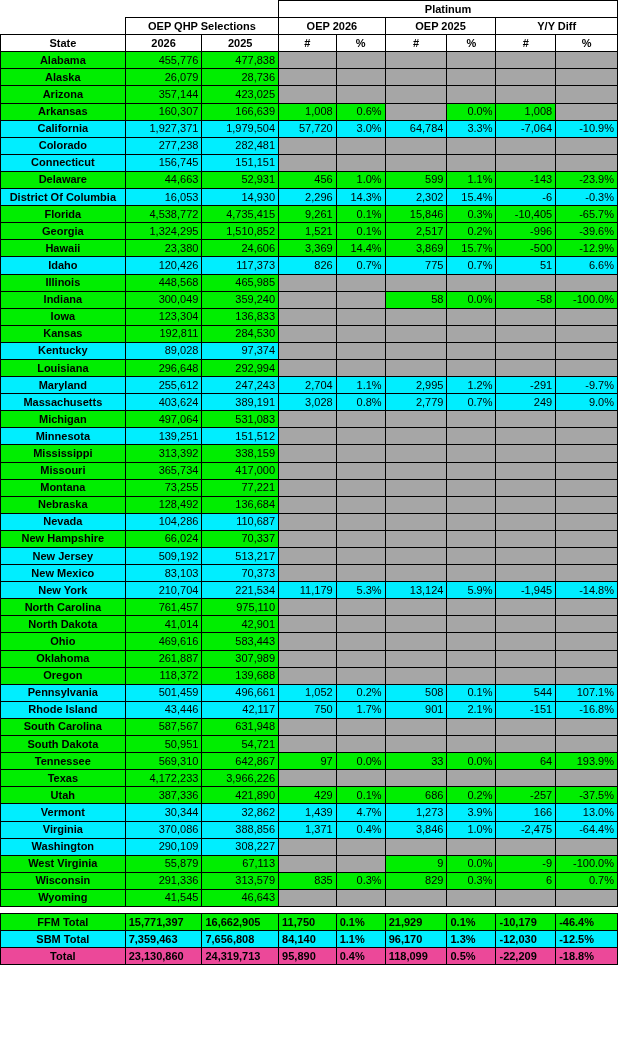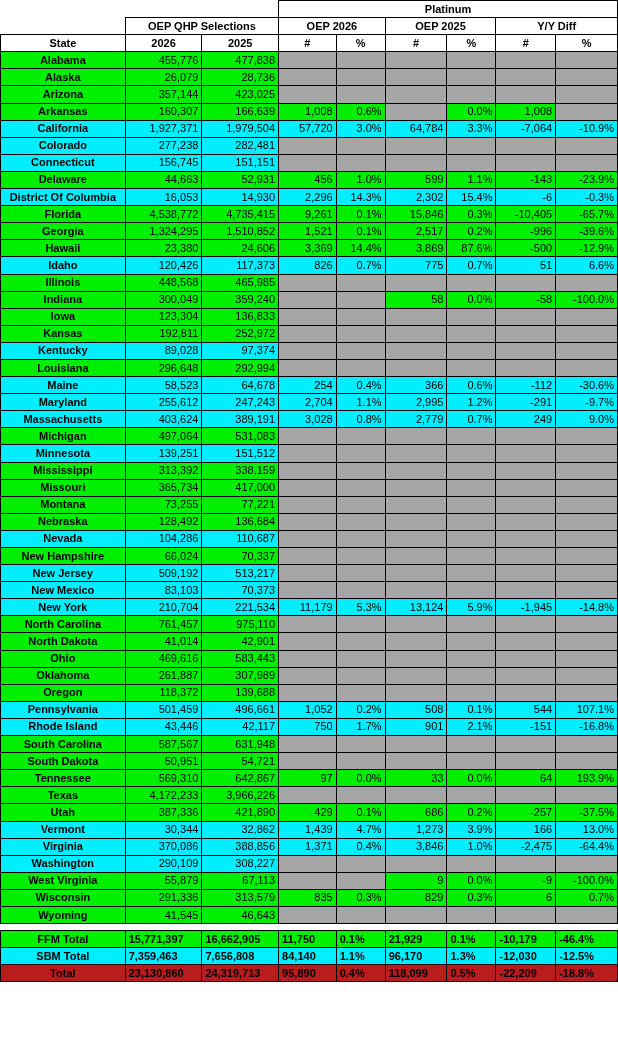--- a/index.html
+++ b/index.html
@@ -6,21 +6,21 @@
   body{font-family:"Liberation Sans",sans-serif;}
   #sheet{width:618px;height:1056px;position:relative;overflow:hidden;}
   table{border-collapse:collapse;width:618px;table-layout:fixed;font-size:11px;border-radius:28px;}
   th,td{border:1px solid #000;padding:0 3px;height:16.1px;line-height:15px;white-space:nowrap;overflow:hidden;}
   .hdr{font-weight:bold;text-align:center;background:#ffffff;}
   .state{text-align:center;font-weight:bold;}
   .num{text-align:right;}
   .green{background:#00ee00;}
   .cyan{background:#00eeff;}
   .gray{background:#a6a6a6;}
-  .yellow{background:#b91c1c;}
+  .yellow{background:#ec4899;}
   .tot{font-weight:bold;}
   .totlabel{font-weight:bold;text-align:center;}
   .spacer td{border:none;height:6px;background:#ffffff;}
   col.c0{width:117px;}
   col.c1{width:72px;}
   col.c2{width:72px;}
   col.c3{width:54px;}
   col.c4{width:46px;}
   col.c5{width:58px;}
   col.c6{width:46px;}
@@ -192,21 +192,21 @@
           <td class="num green">-996</td>
           <td class="num green">-39.6%</td>
         </tr>
         <tr>
           <td class="state green">Hawaii</td>
           <td class="num green">23,380</td>
           <td class="num green">24,606</td>
           <td class="num green">3,369</td>
           <td class="num green">14.4%</td>
           <td class="num green">3,869</td>
-          <td class="num green">87.6%</td>
+          <td class="num green">15.7%</td>
           <td class="num green">-500</td>
           <td class="num green">-12.9%</td>
         </tr>
         <tr>
           <td class="state cyan">Idaho</td>
           <td class="num cyan">120,426</td>
           <td class="num cyan">117,373</td>
           <td class="num cyan">826</td>
           <td class="num cyan">0.7%</td>
           <td class="num cyan">775</td>
@@ -243,21 +243,21 @@
           <td class="num gray"></td>
           <td class="num gray"></td>
           <td class="num gray"></td>
           <td class="num gray"></td>
           <td class="num gray"></td>
           <td class="num gray"></td>
         </tr>
         <tr>
           <td class="state green">Kansas</td>
           <td class="num green">192,811</td>
-          <td class="num green">252,972</td>
+          <td class="num green">284,530</td>
           <td class="num gray"></td>
           <td class="num gray"></td>
           <td class="num gray"></td>
           <td class="num gray"></td>
           <td class="num gray"></td>
           <td class="num gray"></td>
         </tr>
         <tr>
           <td class="state cyan">Kentucky</td>
           <td class="num cyan">89,028</td>
@@ -272,31 +272,20 @@
         <tr>
           <td class="state green">Louisiana</td>
           <td class="num green">296,648</td>
           <td class="num green">292,994</td>
           <td class="num gray"></td>
           <td class="num gray"></td>
           <td class="num gray"></td>
           <td class="num gray"></td>
           <td class="num gray"></td>
           <td class="num gray"></td>
-        </tr>
-        <tr>
-          <td class="state cyan">Maine</td>
-          <td class="num cyan">58,523</td>
-          <td class="num cyan">64,678</td>
-          <td class="num cyan">254</td>
-          <td class="num cyan">0.4%</td>
-          <td class="num cyan">366</td>
-          <td class="num cyan">0.6%</td>
-          <td class="num cyan">-112</td>
-          <td class="num cyan">-30.6%</td>
         </tr>
         <tr>
           <td class="state cyan">Maryland</td>
           <td class="num cyan">255,612</td>
           <td class="num cyan">247,243</td>
           <td class="num cyan">2,704</td>
           <td class="num cyan">1.1%</td>
           <td class="num cyan">2,995</td>
           <td class="num cyan">1.2%</td>
           <td class="num cyan">-291</td>

